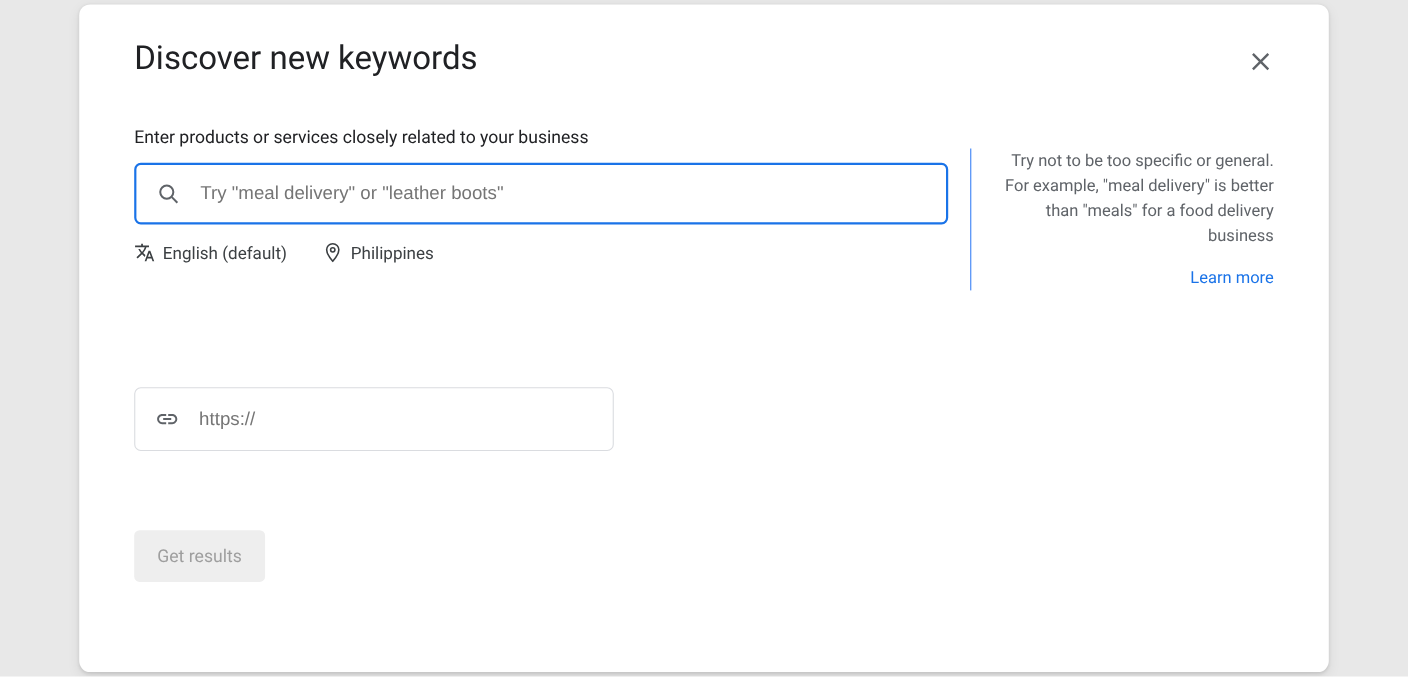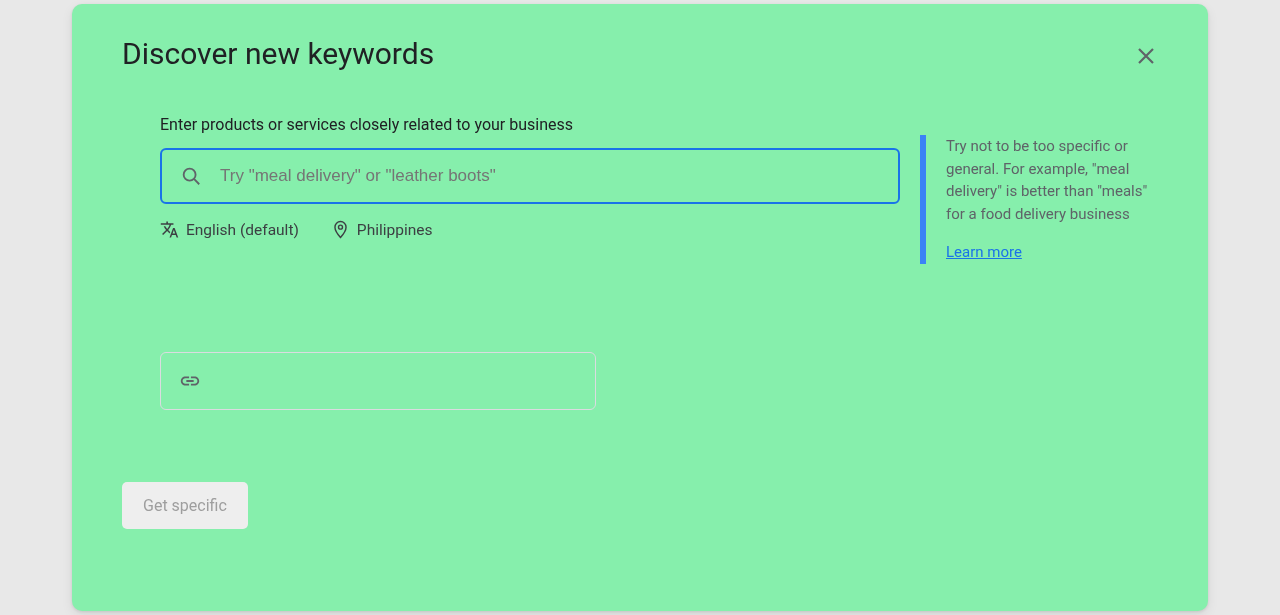--- a/index.html
+++ b/index.html
@@ -10,21 +10,21 @@
     body {
       font-family: 'Google Sans', Roboto, Arial, sans-serif;
       background: #e8e8e8;
       display: flex;
       align-items: center;
       justify-content: center;
       min-height: 615px;
       padding: 4px;
     }
     .modal {
-      background: #86efac;
+      background: #ffffff;
       width: 1136px;
       height: 607px;
       border-radius: 10px;
       box-shadow: 0 1px 3px rgba(0,0,0,0.1), 0 4px 12px rgba(0,0,0,0.08);
       padding: 32px 50px 28px 50px;
       position: relative;
     }
     .close-btn {
       position: absolute;
       top: 38px;
@@ -71,33 +71,33 @@
     .tab.active {
       color: #202124;
       border-bottom-color: #1a73e8;
     }
     .section {
       margin-top: 44px;
     }
     .row {
       display: flex;
       gap: 20px;
-      margin-left: 38px;
     }
     .left-col {
       flex: 0 0 740px;
     }
     .right-col {
       flex: 1;
       padding-left: 20px;
-      border-left: 6px solid #3b82f6;
+      border-left: 1px solid #3b82f6;
       color: #5f6368;
       font-size: 15px;
       line-height: 1.5;
       margin-top: 20px;
+      text-align: right;
     }
     .label {
       font-size: 16px;
       color: #202124;
       margin-bottom: 14px;
     }
     .input-wrap {
       display: flex;
       align-items: center;
       border: 2px solid #1a73e8;
@@ -142,21 +142,20 @@
       gap: 7px;
       cursor: pointer;
     }
     .setting-item svg {
       width: 19px;
       height: 19px;
       color: #3c4043;
     }
     .learn-more {
       color: #1a73e8;
-      text-decoration: underline;
       margin-top: 16px;
       display: inline-block;
       cursor: pointer;
       font-size: 15px;
     }
     .section2 {
       margin-top: 88px;
     }
     .section2 .right-col {
       margin-top: 30px;
@@ -221,19 +220,20 @@
     </div>
   </div>
 
   <div class="section2">
     <div class="row">
       <div class="left-col">
         <div class="input-wrap plain">
           <svg viewBox="0 0 24 24">
               <path fill="currentColor" d="M3.9 12c0-1.71 1.39-3.1 3.1-3.1h4V7H7c-2.76 0-5 2.24-5 5s2.24 5 5 5h4v-1.9H7c-1.71 0-3.1-1.39-3.1-3.1zM8 13h8v-2H8v2zm9-6h-4v1.9h4c1.71 0 3.1 1.39 3.1 3.1s-1.39 3.1-3.1 3.1h-4V17h4c2.76 0 5-2.24 5-5s-2.24-5-5-5z"></path>
             </svg>
+          <input type="text" placeholder="https://" style="">
         </div>
       </div>
     </div>
   </div>
 
-  <button class="get-results" disabled="">Get specific</button>
+  <button class="get-results" disabled="">Get results</button>
 </div>
 
 </body></html>

